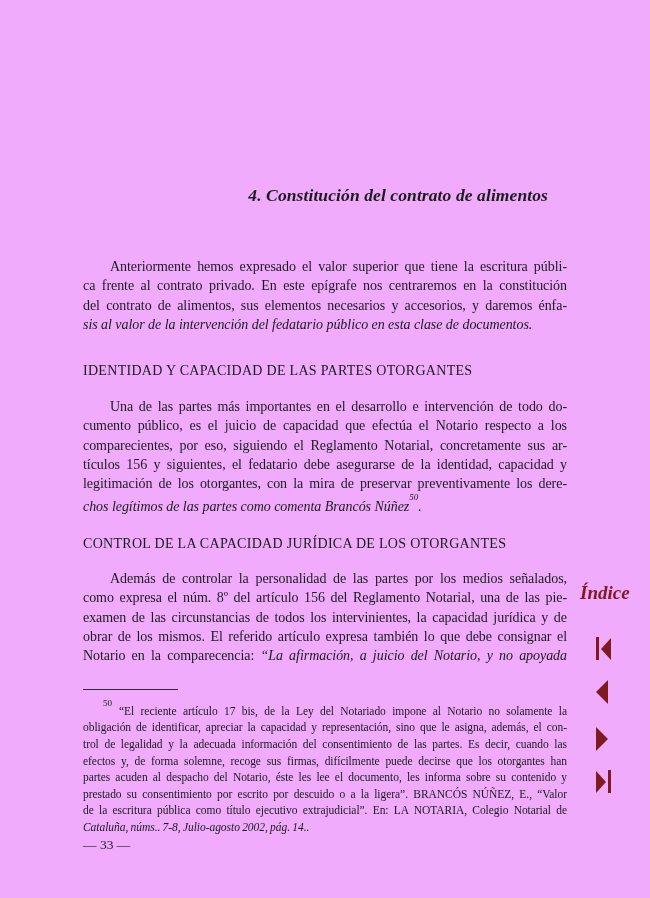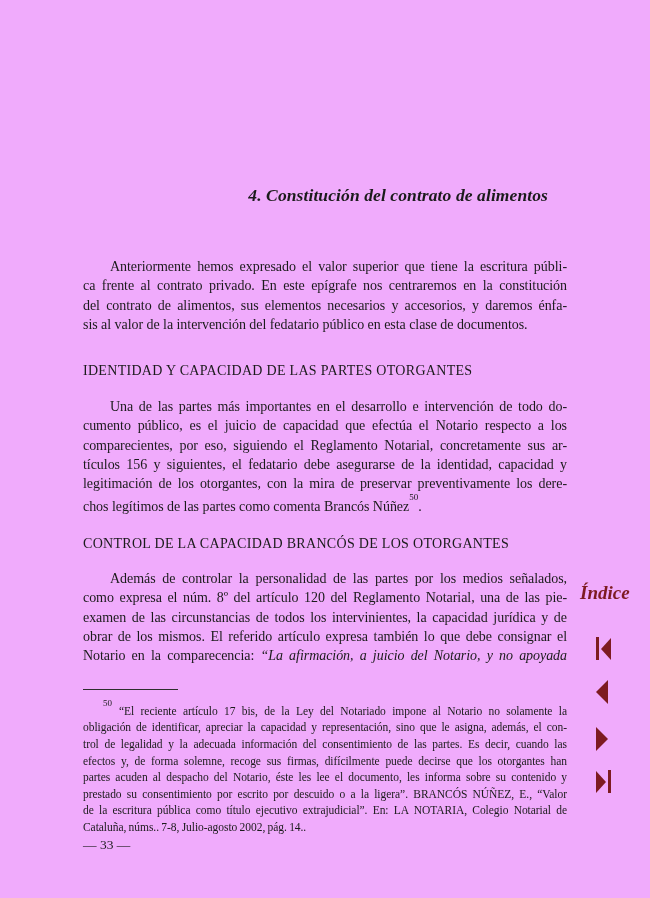--- a/index.html
+++ b/index.html
@@ -33,21 +33,21 @@
     font-size: 14px;
     line-height: 19.3px;
     letter-spacing: -0.05px;
   }
   .pline {
     white-space: nowrap;
     text-align: justify;
     text-align-last: justify;
   }
   .pline.first { padding-left: 27px; }
-  .pline.lastline { text-align-last: left; }
+  .pline.lastline { text-align-last: left; font-style: italic; }
   .heading {
     position: absolute;
     left: 83px;
     width: 484px;
     font-size: 14px;
     font-weight: normal;
     letter-spacing: 0.3px;
     white-space: nowrap;
   }
   .fref {
@@ -142,25 +142,25 @@
 
   <div class="col" style="top:397px">
     <div class="pline first">Una de las partes más importantes en el desarrollo e intervención de todo do-</div>
     <div class="pline">cumento público, es el juicio de capacidad que efectúa el Notario respecto a los</div>
     <div class="pline">comparecientes, por eso, siguiendo el Reglamento Notarial, concretamente sus ar-</div>
     <div class="pline">tículos 156 y siguientes, el fedatario debe asegurarse de la identidad, capacidad y</div>
     <div class="pline">legitimación de los otorgantes, con la mira de preservar preventivamente los dere-</div>
     <div class="pline lastline"><span>chos legítimos de las partes como comenta Brancós Núñez</span><sup class="fref">50</sup><span>.</span></div>
   </div>
 
-  <h2 class="heading" style="top:536px">CONTROL DE LA CAPACIDAD BRANCÓS DE LOS OTORGANTES</h2>
+  <h2 class="heading" style="top:536px">CONTROL DE LA CAPACIDAD JURÍDICA DE LOS OTORGANTES</h2>
 
   <div class="col" style="top:569px">
     <div class="pline first">Además de controlar la personalidad de las partes por los medios señalados,</div>
-    <div class="pline">como expresa el núm. 8º del artículo 120 del Reglamento Notarial, una de las pie-</div>
+    <div class="pline">como expresa el núm. 8º del artículo 156 del Reglamento Notarial, una de las pie-</div>
     <div class="pline">examen de las circunstancias de todos los intervinientes, la capacidad jurídica y de</div>
     <div class="pline">obrar de los mismos. El referido artículo expresa también lo que debe consignar el</div>
     <div class="pline"><span>Notario en la comparecencia: </span><span class="quote-italic">“La afirmación, a juicio del Notario, y no apoyada</span></div>
   </div>
 
   <div class="fn-rule"></div>
 
   <div class="col footnote" style="top:699px">
     <div class="pline first"><sup class="fref">50</sup><span>“El reciente artículo 17 bis, de la Ley del Notariado impone al Notario no solamente la</span></div>
     <div class="pline">obligación de identificar, apreciar la capacidad y representación, sino que le asigna, además, el con-</div>

